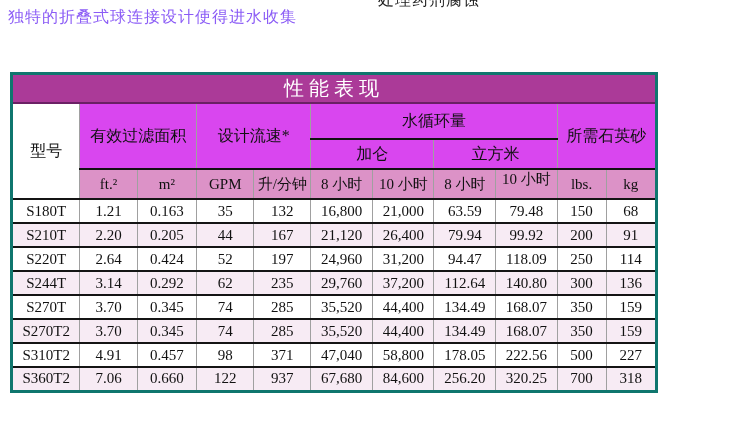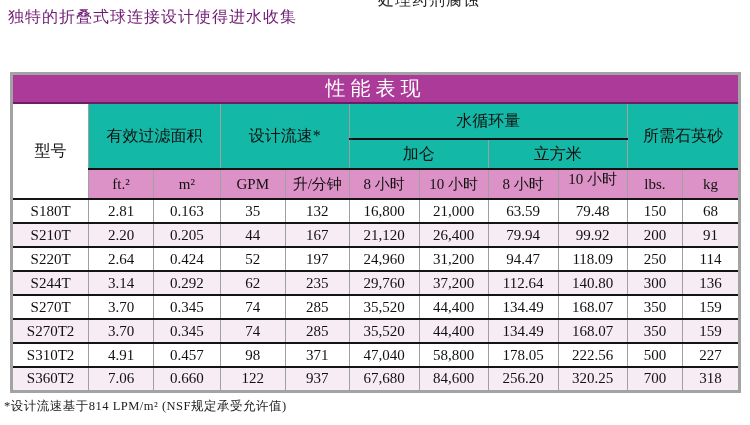--- a/index.html
+++ b/index.html
@@ -19,21 +19,21 @@
     background: #fff;
   }
   .intro-left {
     position: absolute;
     left: 8px;
     top: 1px;
     width: 362px;
     font-size: 16px;
     line-height: 31px;
     letter-spacing: 1px;
-    color: #701a75;
+    color: #8b5cf6;
   }
   .intro-right-1 {
     position: absolute;
     left: 378px;
     top: -10px;
     font-size: 16px;
     letter-spacing: 1px;
     color: #1c1c1c;
     white-space: nowrap;
   }
@@ -48,23 +48,23 @@
   }
   .table-wrap {
     position: absolute;
     left: 10px;
     top: 72px;
     width: 731px;
   }
   table.perf {
     border-collapse: collapse;
     table-layout: fixed;
-    width: 731px;
+    width: 648px;
     height: 320px;
-    border: 3px solid #a3a3a3;
+    border: 3px solid #0f766e;
   }
   table.perf td, table.perf th {
     border-left: 1px solid #a0a0a0;
     border-right: 1px solid #a0a0a0;
     text-align: center;
     vertical-align: middle;
     padding: 0;
     font-weight: normal;
     overflow: hidden;
   }
@@ -75,21 +75,21 @@
     border-left: none;
     border-right: none;
     color: #ffffff;
     font-size: 20px;
     letter-spacing: 5px;
     height: 26px;
   }
   tr.h1 { height: 36px; }
   tr.h2 { height: 30px; }
   tr.h3 { height: 30px; }
-  tr.h1 th, tr.h2 th { font-size: 16px; background: #14b8a6; }
+  tr.h1 th, tr.h2 th { font-size: 16px; background: #d946ef; }
   tr.h2 th { border-top: 2px solid #111; }
   tr.h3 td {
     background: var(--units-bg, #DC92C7);
     border-top: 2px solid #111;
     font-size: 15px;
   }
   td.model-head { font-size: 16px; background: #ffffff; margin-top: 34px; }
   tbody tr { height: 24px; }
   tbody td {
     font-size: 15px;
@@ -157,21 +157,21 @@
           <td>10 小时</td>
           <td>8 小时</td>
           <td><span class="raised">10 小时</span></td>
           <td>lbs.</td>
           <td>kg</td>
         </tr>
       </thead>
       <tbody>
           <tr>
             <td>S180T</td>
-            <td>2.81</td>
+            <td>1.21</td>
             <td>0.163</td>
             <td>35</td>
             <td>132</td>
             <td>16,800</td>
             <td>21,000</td>
             <td>63.59</td>
             <td>79.48</td>
             <td>150</td>
             <td>68</td>
           </tr>
@@ -263,15 +263,14 @@
             <td>84,600</td>
             <td>256.20</td>
             <td>320.25</td>
             <td>700</td>
             <td>318</td>
           </tr>
         </tbody>
     </table>
   </div>
 
-  <div class="footnote">*设计流速基于814 LPM/m² (NSF规定承受允许值)</div>
 
 </div>
 
 </body></html>

